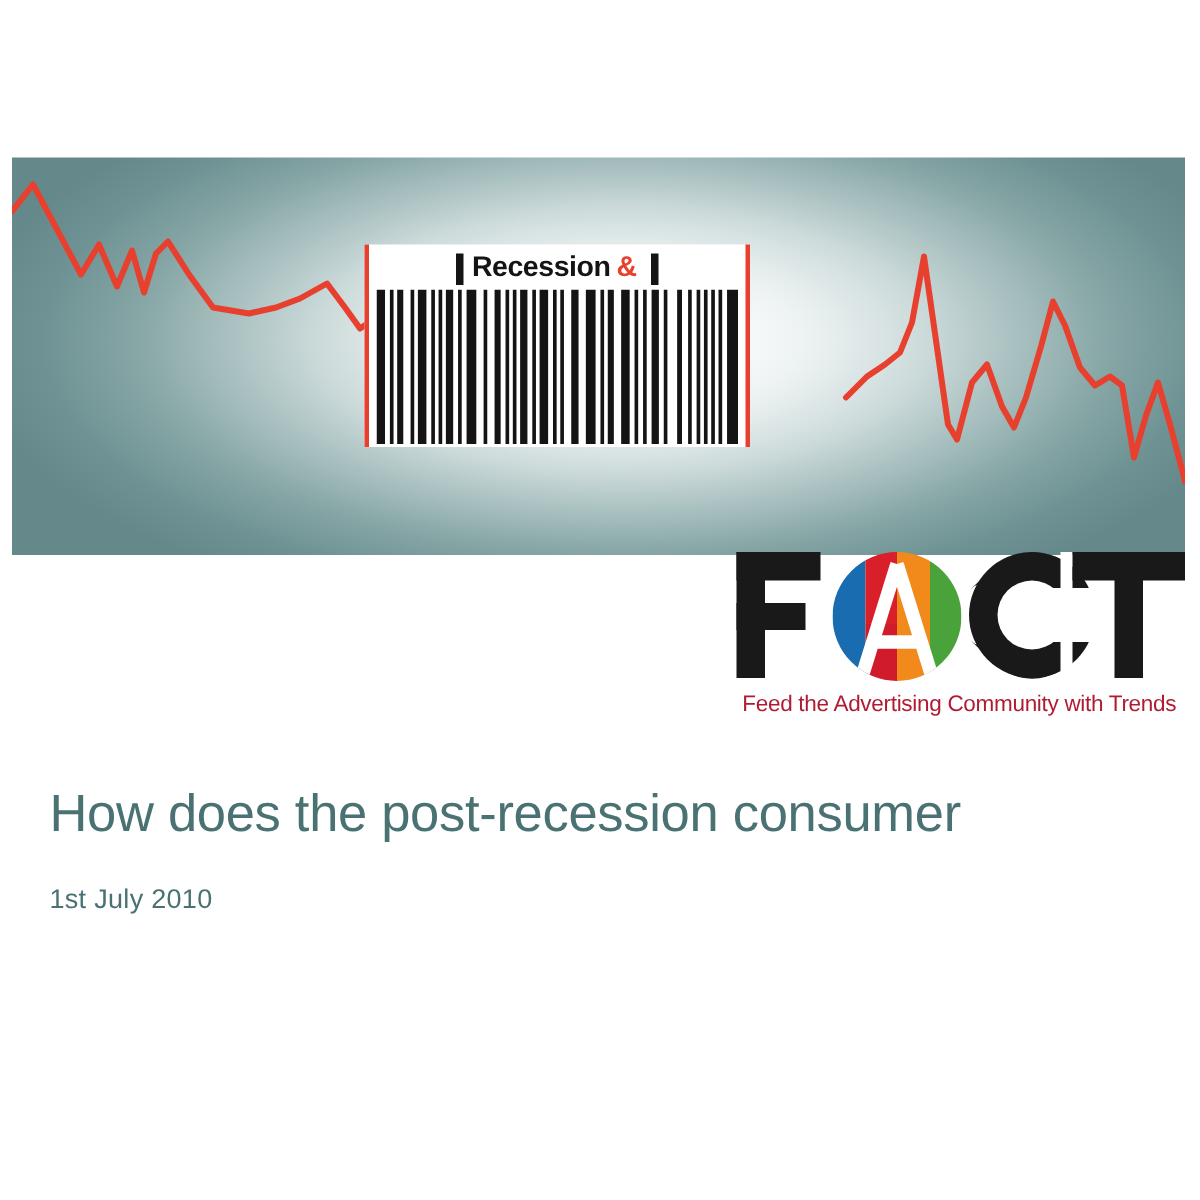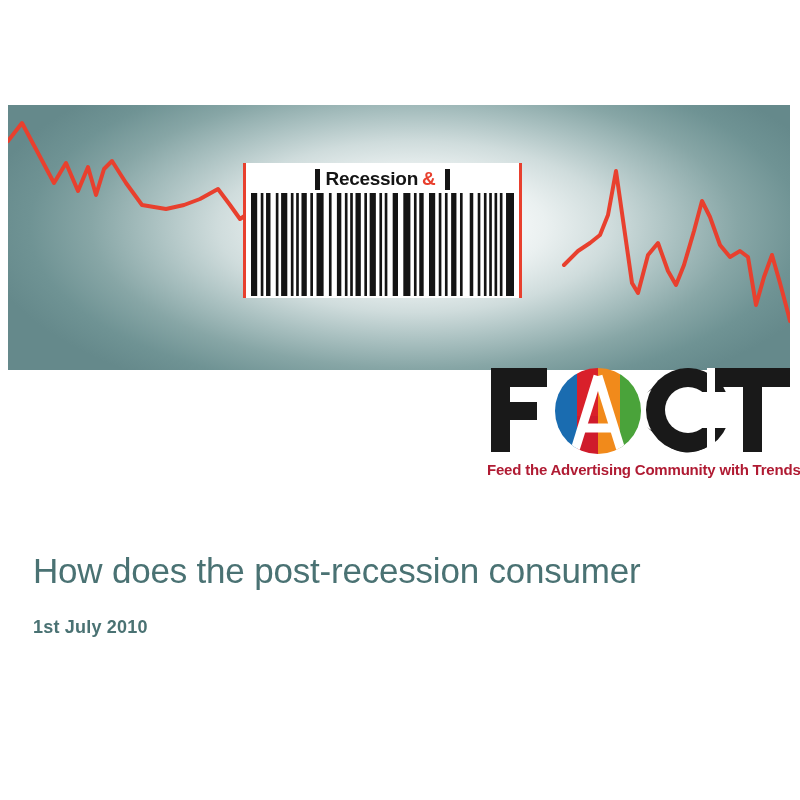--- a/index.html
+++ b/index.html
@@ -42,21 +42,21 @@
     width: 100%;
     height: 100%;
     display: block;
   }
 
   
   .barcode {
     position: absolute;
     left: 243px;
     top: 163px;
-    width: 279px;
+    width: 257px;
     height: 135px;
     background: #ffffff;
     box-sizing: border-box;
   }
   .barcode-rail-left,
   .barcode-rail-right {
     position: absolute;
     top: 0;
     width: 3px;
     height: 100%;
@@ -113,47 +113,47 @@
     width: 100%;
   }
   .logo-mark svg { display: block; width: 100%; height: 100%; }
   .logo-tagline {
     position: absolute;
     left: 0;
     right: 0;
     bottom: 0;
     text-align: center;
     font-family: "Liberation Sans", sans-serif;
-    font-weight: bold;
+    font-weight: normal;
     font-size: 15px;
     letter-spacing: -0.2px;
     color: #b01b33;
     white-space: nowrap;
   }
 
   
   .title-block {
     position: absolute;
     left: 33px;
-    top: 548px;
+    top: 520px;
     width: 730px;
   }
   .deck-title {
     margin: 0;
     font-family: "Liberation Sans", sans-serif;
     font-weight: normal;
     font-size: 35px;
     line-height: 1.34;
     color: #4a7273;
     letter-spacing: -0.2px;
   }
   .deck-date {
     margin: 22px 0 16px 0;
     font-family: "Liberation Sans", sans-serif;
-    font-weight: bold;
+    font-weight: normal;
     font-size: 18px;
     color: #4a7273;
     letter-spacing: 0.2px;
   }
 </style>
 </head>
 <body>
 
 <div class="hero">
   <svg class="hero-svg" viewBox="0 0 782 265" preserveAspectRatio="none">

